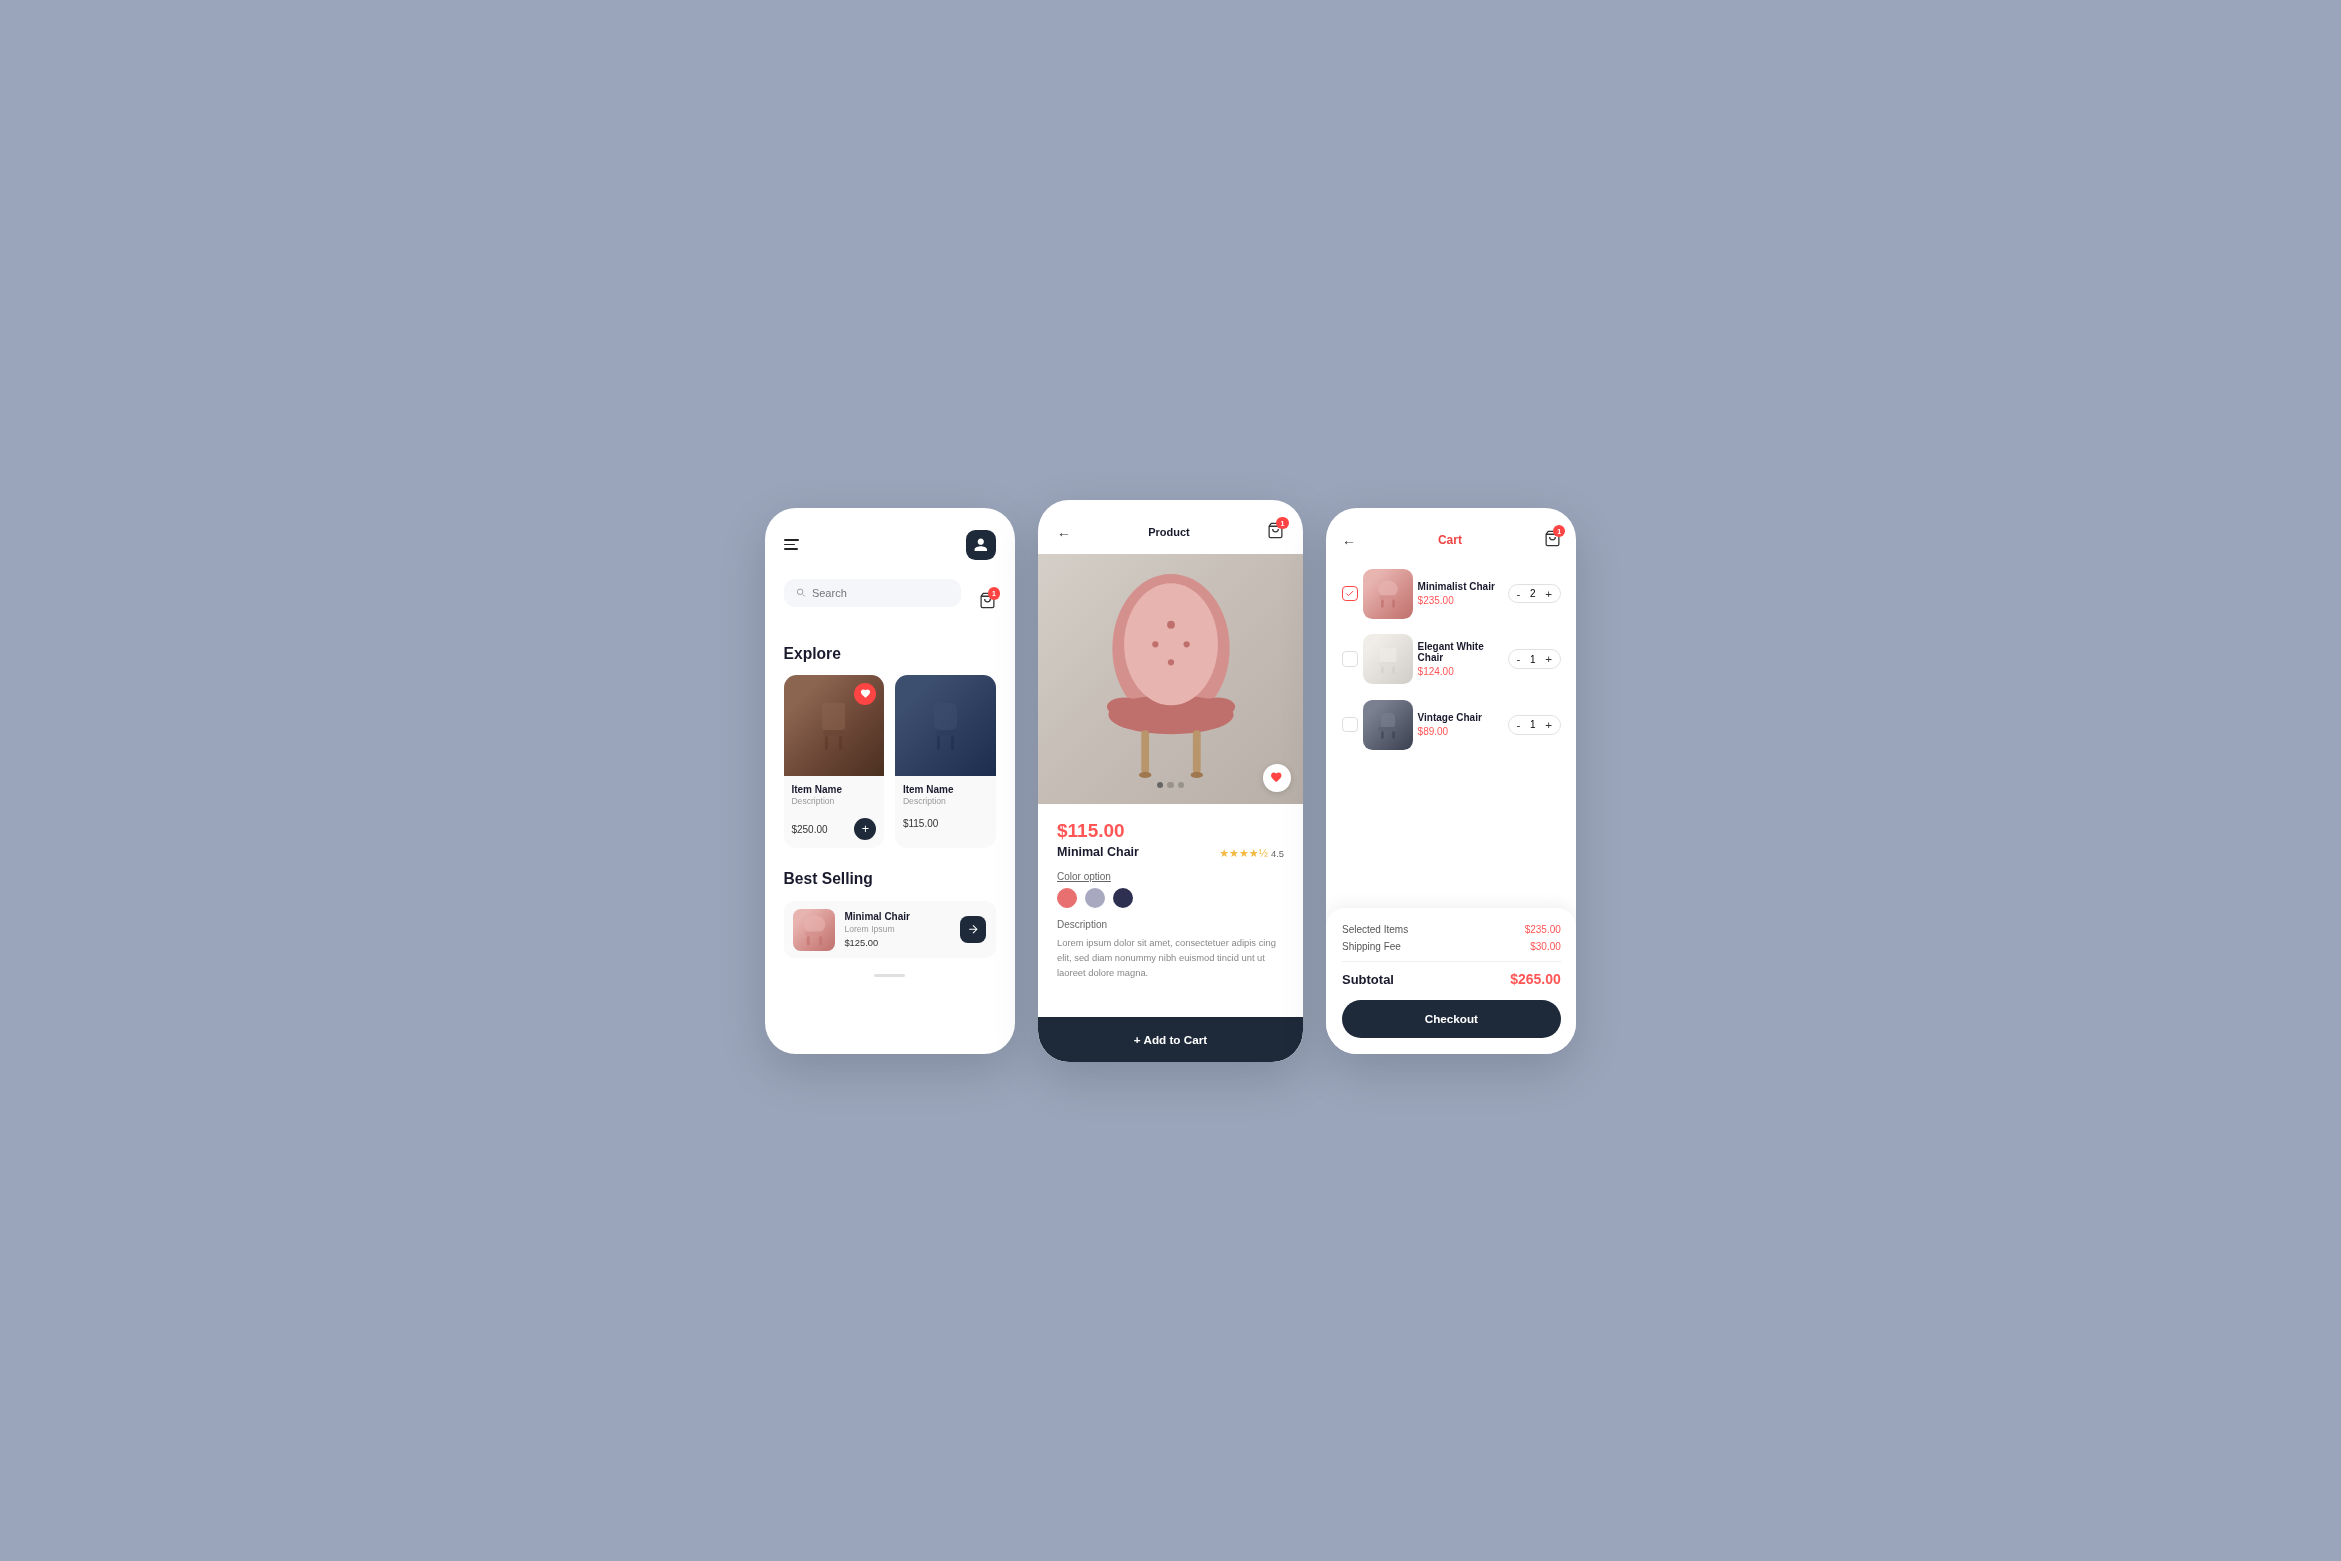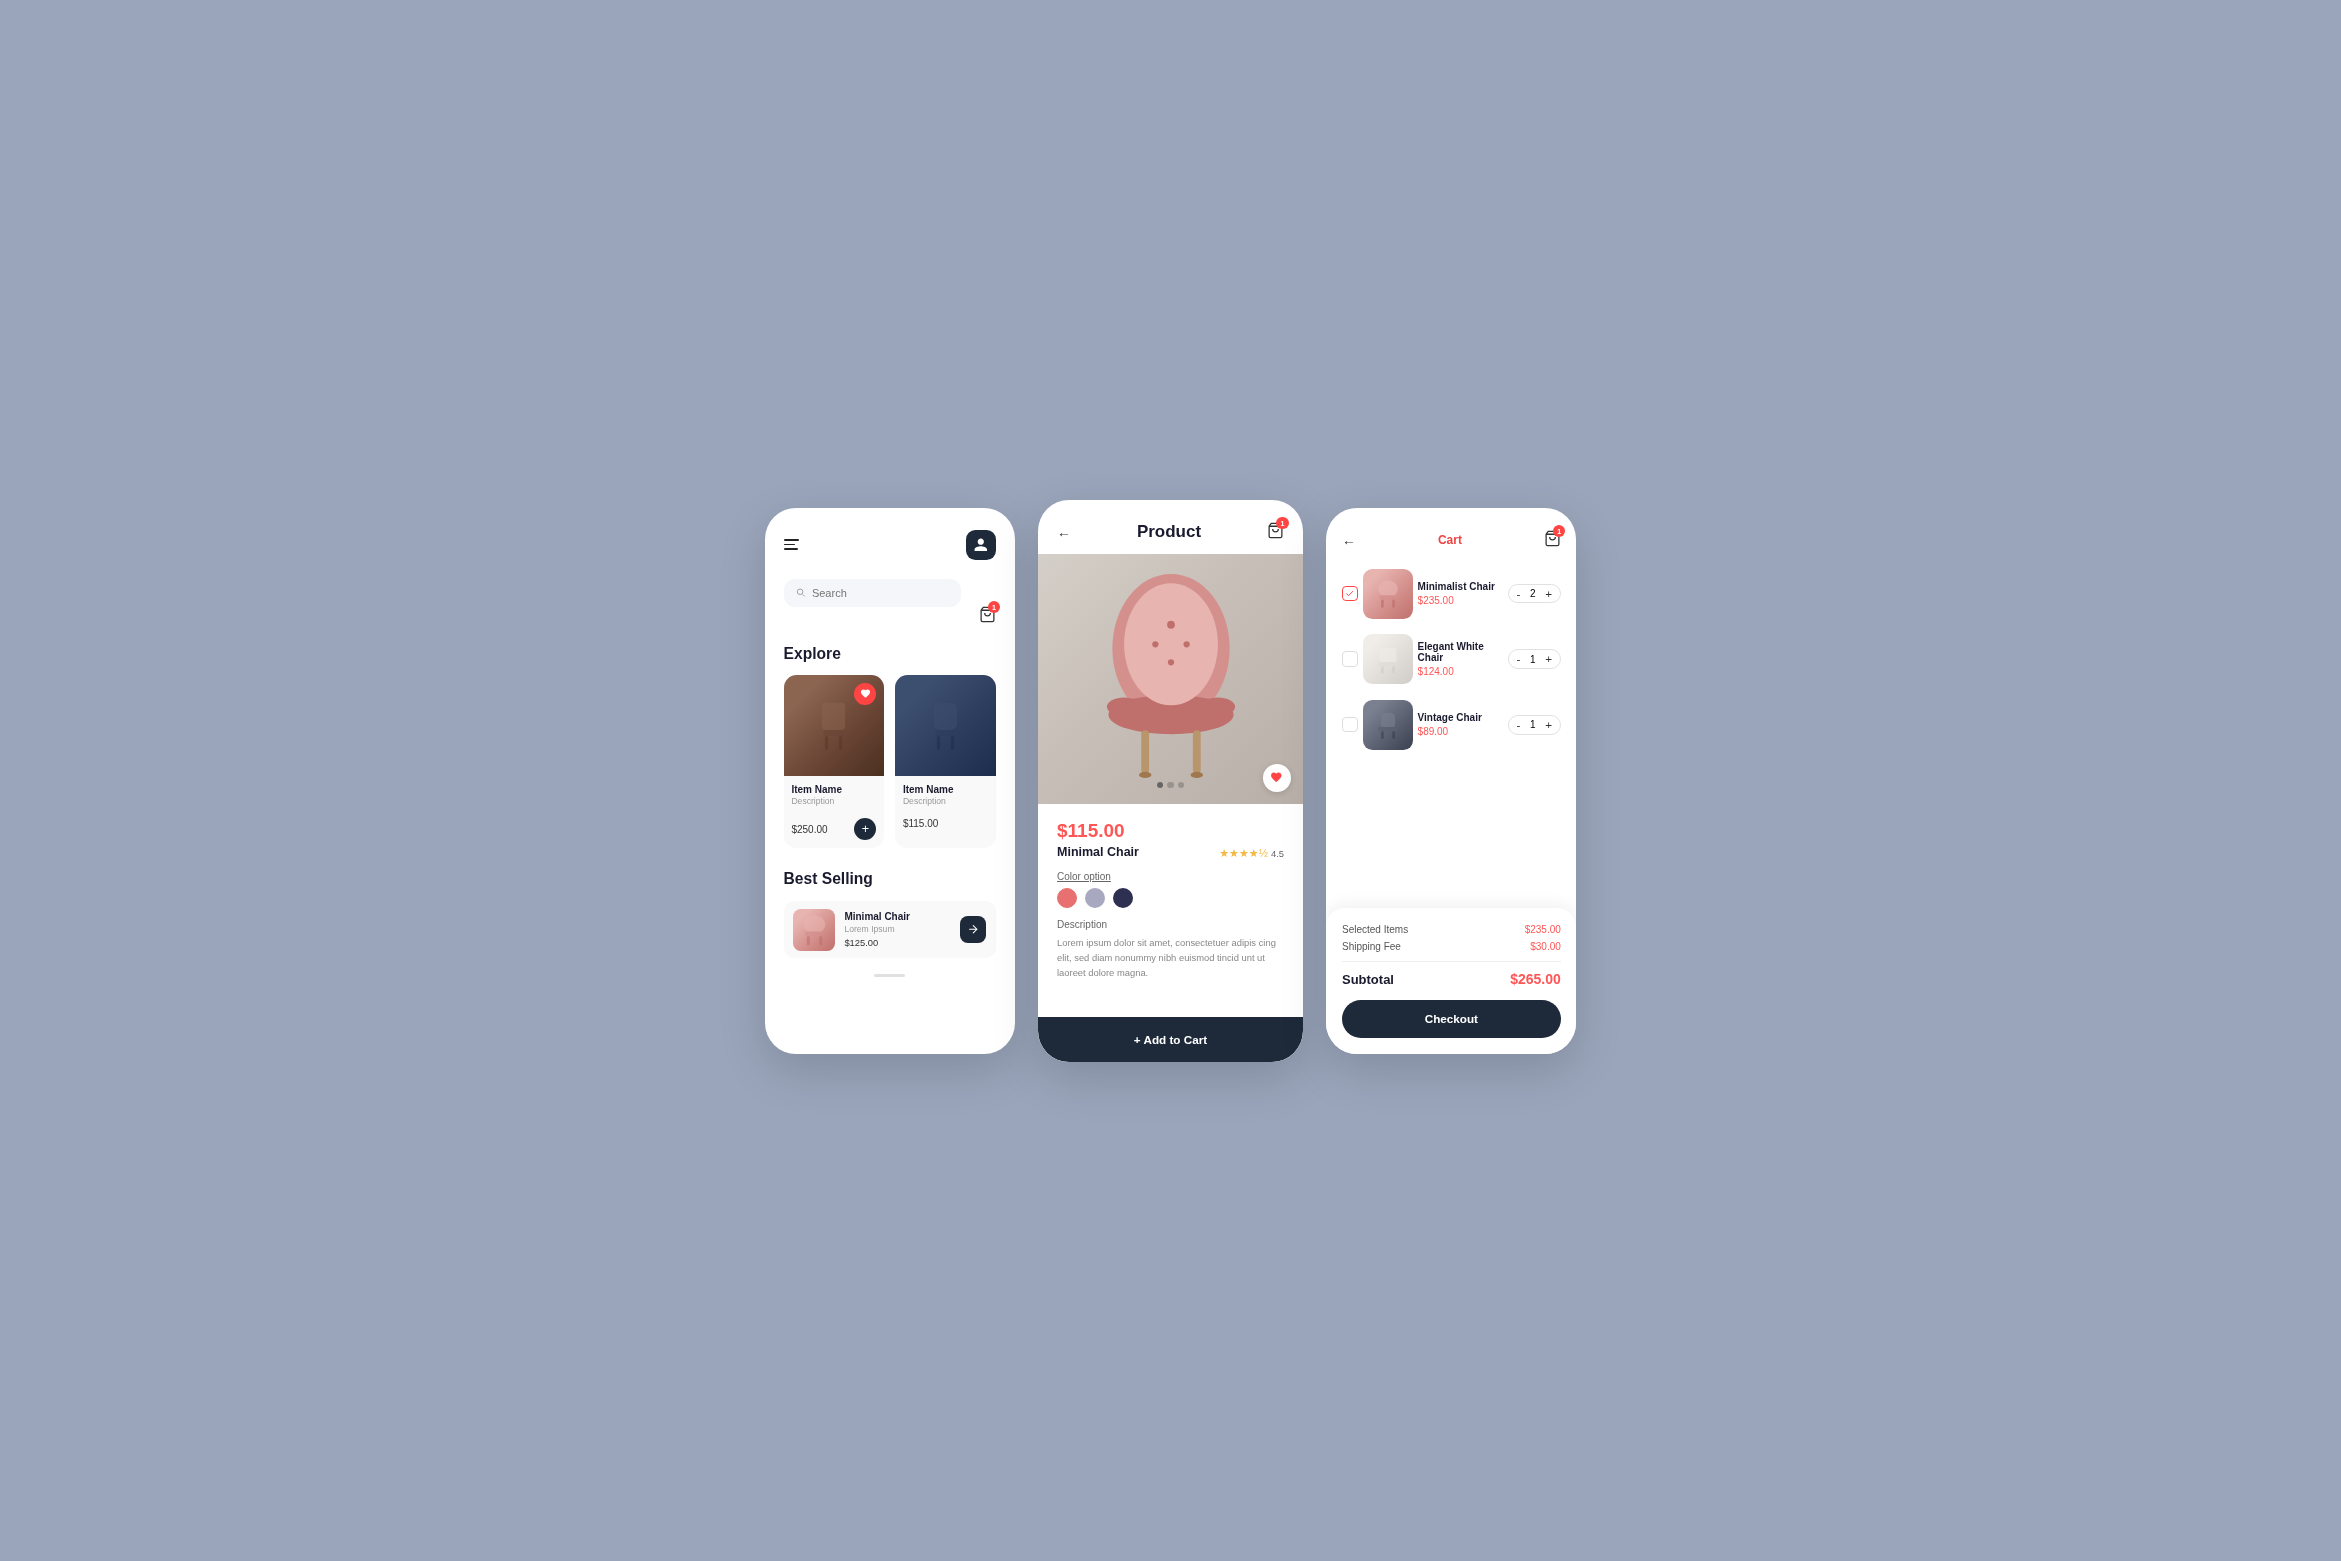--- a/index.html
+++ b/index.html
@@ -231,21 +231,21 @@
       align-items: center;
       justify-content: space-between;
       padding: 22px 19px 12.5px;
     }
     .back-btn {
       cursor: pointer;
       font-size: 14px;
       color: #333;
     }
     .header-title {
-      font-size: 17px;
+      font-size: 11px;
       font-weight: 600;
       color: #1a1a2e;
     }
     .product-hero {
       width: 100%;
       height: 250px;
       position: relative;
       overflow: hidden;
     }
     .product-hero-bg {
@@ -484,21 +484,21 @@
         <span></span>
         <span></span>
       </div>
       <div class="avatar-btn">
         <svg viewBox="0 0 24 24">
           <path d="M12 12c2.7 0 4.8-2.1 4.8-4.8S14.7 2.4 12 2.4 7.2 4.5 7.2 7.2 9.3 12 12 12zm0 2.4c-3.2 0-9.6 1.6-9.6 4.8v2.4h19.2v-2.4c0-3.2-6.4-4.8-9.6-4.8z"></path>
         </svg>
       </div>
     </div>
 
-    <div style="display:flex; align-items:flex-end; gap:18px; margin-bottom:19px;">
+    <div style="display:flex; align-items:center; gap:18px; margin-bottom:19px;">
       <div class="search-bar" style="flex:1;">
         <svg width="12.5" height="12.5" viewBox="0 0 24 24" fill="#999">
           <path d="M21 21l-4.35-4.35M17 11A6 6 0 1 1 5 11a6 6 0 0 1 12 0z" stroke="#999" stroke-width="2" fill="none"></path>
         </svg>
         <input type="text" placeholder="Search" style="">
       </div>
       <div class="cart-icon-wrap">
         <svg width="17" height="17" viewBox="0 0 24 24" fill="none" stroke="#333" stroke-width="1.8">
           <path d="M6 2L3 6v14a2 2 0 002 2h14a2 2 0 002-2V6l-3-4z"></path>
           <line x1="3" y1="6" x2="21" y2="6"></line>

